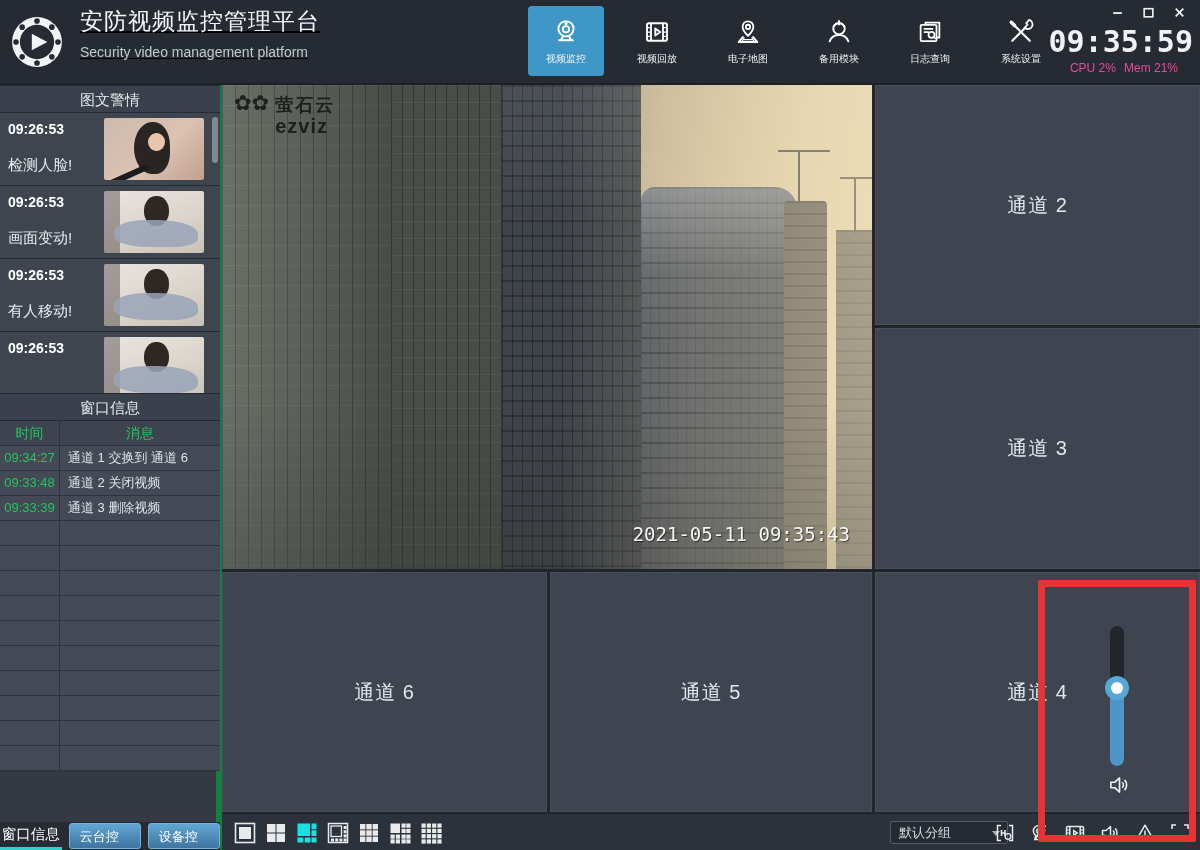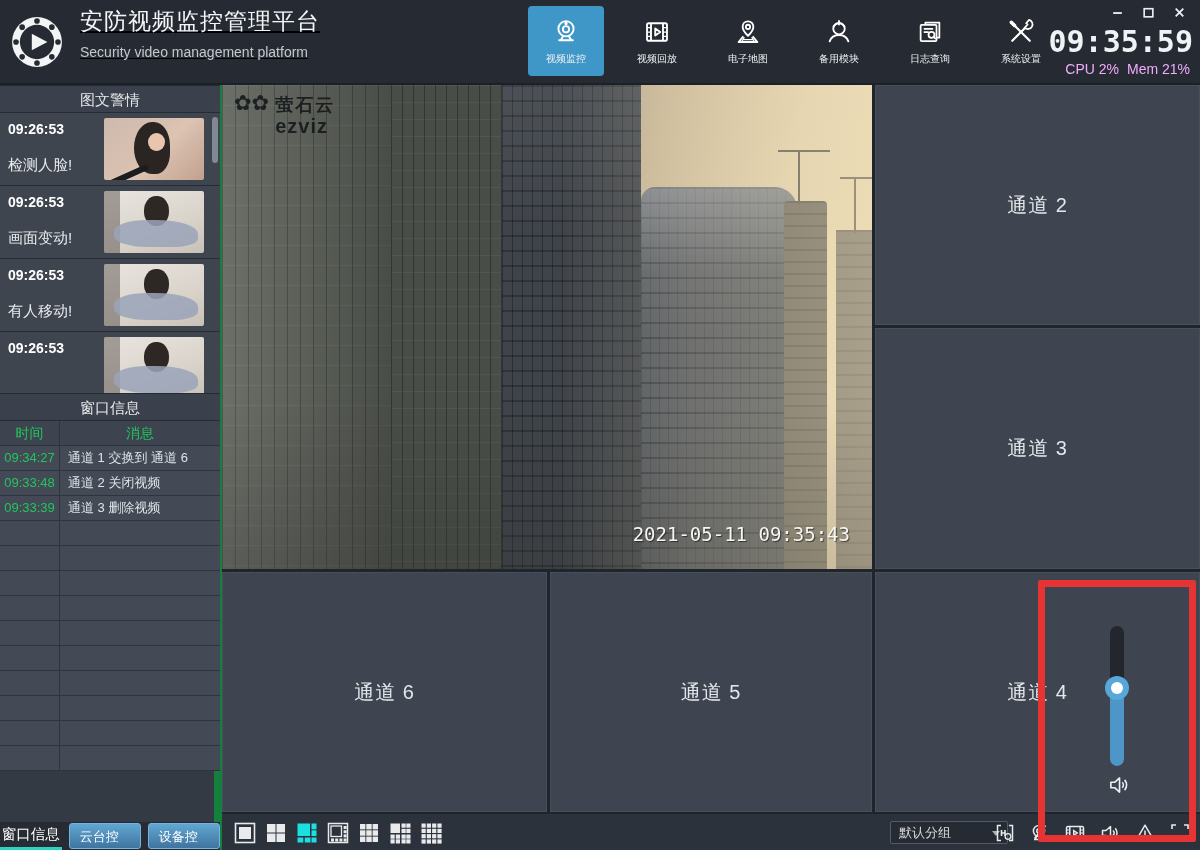--- a/index.html
+++ b/index.html
@@ -13,25 +13,25 @@
   .app-title { font-size:23px; color:#f4f6f8; font-weight:500; letter-spacing:1px; }
   .app-subtitle { font-size:14px; color:#c3c8ce; margin-top:7px; }
   .nav { position:absolute; left:528px; top:6px; display:flex; gap:15px; }
   .nav-btn { width:76px; height:70px; border-radius:4px; display:flex; flex-direction:column; align-items:center; justify-content:center; gap:5px; cursor:pointer; }
   .nav-btn svg { width:30px; height:30px; }
   .nav-btn .nav-label { font-size:10px; color:#eef1f3; white-space:nowrap; }
   .nav-btn.active { background:#3f97c8; }
   .win-controls { position:absolute; right:14px; top:6px; display:flex; gap:18px; }
   .win-controls svg { width:13px; height:13px; cursor:pointer; }
   .clock { position:absolute; right:7px; top:24px; font-family:"DejaVu Sans Mono",monospace; font-weight:bold; font-size:30px; color:#f0f3f5; letter-spacing:0px; }
-  .sys-stats { position:absolute; right:10px; top:61px; font-size:14px; color:#f0abfc; }
+  .sys-stats { position:absolute; right:22px; top:61px; font-size:12px; color:#ec4899; }
   .sys-stats span { margin-left:8px; }
 
   
-  .sidebar { position:absolute; left:0; top:85px; width:222px; height:765px; background:#343a44; border-right:8px solid #15803d; }
+  .sidebar { position:absolute; left:0; top:85px; width:222px; height:765px; background:#343a44; border-right:6px solid #15803d; }
   .panel-hd { position:absolute; left:0; width:220px; height:28px; line-height:28px; text-align:center; background:#3b414c; border-bottom:1px solid #262b33; border-top:1px solid #262b33; color:#e5e8ea; font-size:15px; }
   .alerts-hd { top:0; }
   .alert-list { position:absolute; left:0; top:28px; width:220px; height:280px; overflow:hidden; background:#3f454f; }
   .alert-item { position:relative; height:73px; border-bottom:1px solid #272c34; }
   .al-time { position:absolute; left:8px; top:8px; font-size:14px; font-weight:bold; color:#ffffff; }
   .al-msg { position:absolute; left:8px; bottom:10px; font-size:15px; color:#e9ecef; }
   .al-thumb { position:absolute; right:16px; top:5px; width:100px; height:62px; border-radius:2px; overflow:hidden; }
   .t1 { background:linear-gradient(135deg,#cdb9ad,#dcc3b2 55%,#c2a08e); }
   .t1 .hair { position:absolute; left:30%; top:6%; width:36%; height:84%; background:#2a2422; border-radius:50% 45% 40% 50%; }
   .t1 .face { position:absolute; left:44%; top:24%; width:17%; height:30%; background:#e9c5ae; border-radius:50%; }

